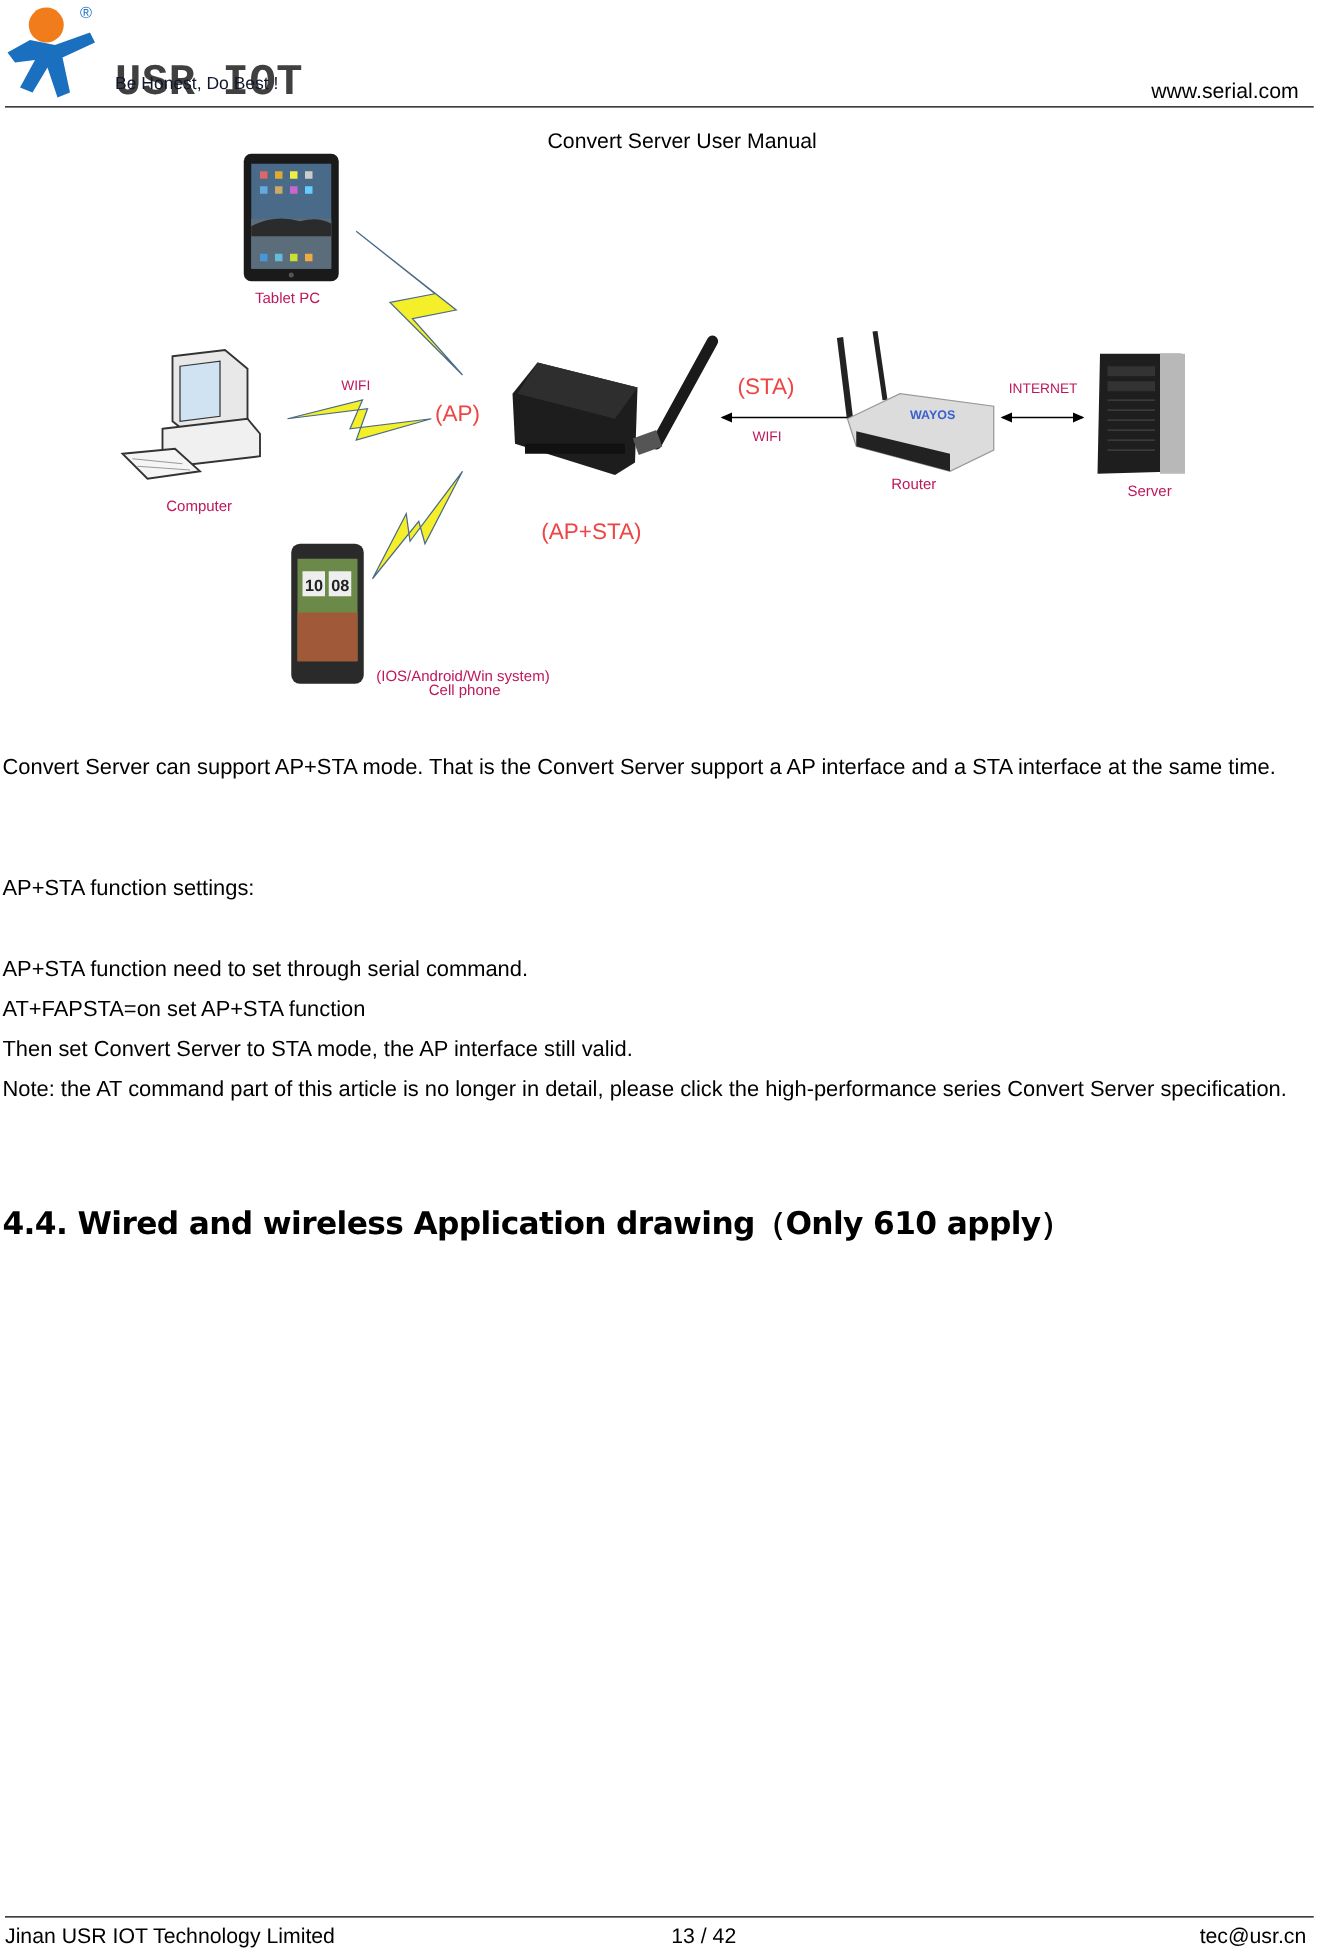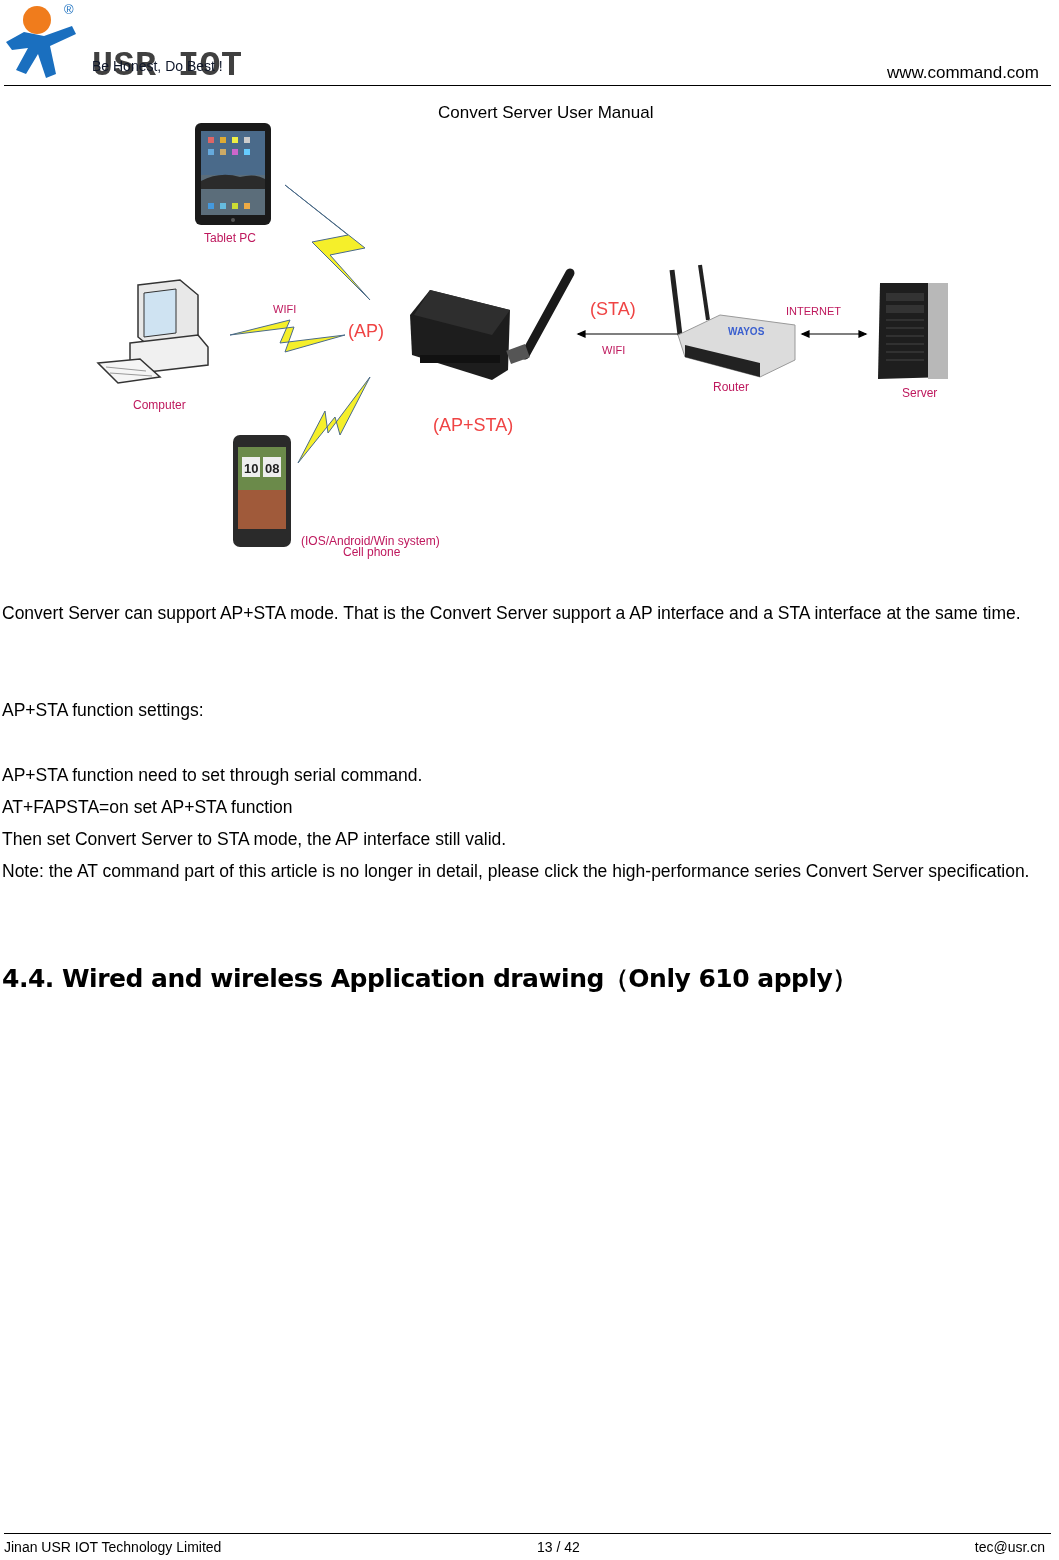--- a/index.html
+++ b/index.html
@@ -23,36 +23,36 @@
   .dred { position: absolute; font-size: 18px; color: #ef4444; white-space: nowrap; }
 
   
   .para { left: 2px; right: 4px; font-size: 17.5px; line-height: 32px; }
   .justify { text-align: justify; text-align-last: left; }
   .heading { left: 2px; top: 962px; font-family: "DejaVu Sans", sans-serif; font-weight: bold;
              font-size: 25px; letter-spacing: -0.5px; white-space: nowrap; }
 
   
   .ftr-line { left: 4px; right: 8px; top: 1533px; height: 1px; background: #000; }
-  .ftr { top: 1539px; font-size: 14px; }
+  .ftr { top: 1539px; font-size: 17px; }
 </style>
 </head>
 <body>
 
 <div class="abs logo">
   <svg width="80" height="80" viewBox="0 0 80 80" style="position:absolute;left:0;top:0;">
     <circle cx="33" cy="18" r="14" fill="#f07c1c"></circle>
     <path d="M2 40 L20 30 L40 34 L68 24 L72 32 L46 44 L52 72 L42 76 L34 52 L22 72 L12 68 L24 46 L8 48 Z" fill="#1a6fbf"></path>
   </svg>
   <span class="abs logo-reg" style="left:60px;">®</span>
   <span class="abs logo-title">USR IOT</span>
   <span class="abs logo-tag">Be Honest, Do Best !</span>
 </div>
 <div class="abs hdr-title">Convert Server User Manual</div>
-<div class="abs hdr-url">www.command.com</div>
+<div class="abs hdr-url">www.serial.com</div>
 <div class="abs hdr-line"></div>
 
 <div class="abs diagram">
   <svg width="900" height="440" viewBox="0 0 900 440" style="position:absolute;left:0;top:0;">
 
     <g>
       <rect x="115" y="8" width="76" height="102" rx="6" fill="#1a1a1a"></rect>
       <rect x="121" y="16" width="64" height="84" fill="#4a6a8a"></rect>
       <rect x="121" y="60" width="64" height="40" fill="#5b6d7a"></rect>
       <path d="M121 66 Q140 56 160 62 Q175 58 185 64 L185 74 L121 74 Z" fill="#2b2b2b"></path>
@@ -139,21 +139,21 @@
       <text x="185" y="358" font-size="13" font-weight="bold" fill="#222" font-family="Liberation Sans, sans-serif">08</text>
     </g>
   </svg>
 
   <span class="dlabel" style="left:124px;top:116px;">Tablet PC</span>
   <span class="dlabel" style="left:53px;top:283px;">Computer</span>
   <span class="dlabel" style="left:193px;top:188px;font-size:11px;">WIFI</span>
   <span class="dred" style="left:268px;top:206px;">(AP)</span>
   <span class="dred" style="left:510px;top:184px;">(STA)</span>
   <span class="dlabel" style="left:522px;top:229px;font-size:11px;">WIFI</span>
-  <span class="dlabel" style="left:706px;top:190px;font-size:11px;">INTERNET</span>
+  <span class="dlabel" style="left:727px;top:190px;font-size:11px;">INTERNET</span>
   <span class="dlabel" style="left:633px;top:265px;">Router</span>
   <span class="dlabel" style="left:822px;top:271px;text-align:center;">Server</span>
   <span class="dred" style="left:353px;top:300px;">(AP+STA)</span>
   <span class="dlabel" style="left:263px;top:402px;margin-top:28px;">Cell phone</span>
   <span class="dlabel" style="left:221px;top:419px;">(IOS/Android/Win system)</span>
 </div>
 
 <div class="abs para justify" style="top:597px;">Convert Server can support AP+STA mode. That is the Convert Server support a AP interface and a STA interface at the same time.</div>
 <div class="abs para" style="top:694px;">AP+STA function settings:</div>
 <div class="abs para" style="top:759px;">AP+STA function need to set through serial command.</div>

